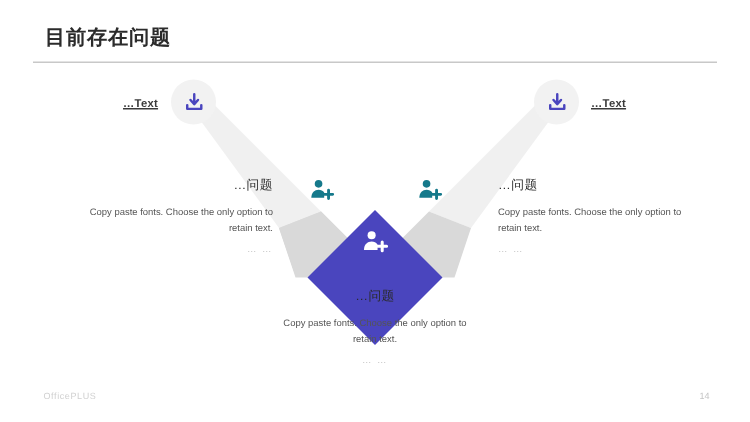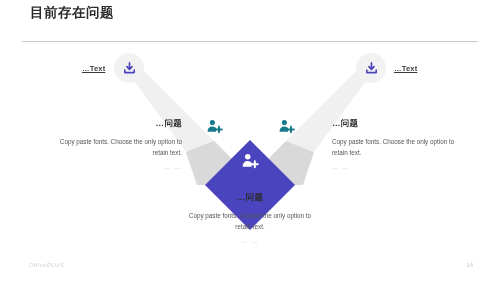--- a/index.html
+++ b/index.html
@@ -15,21 +15,21 @@
     width: 500px;
     height: 281px;
     background: #ffffff;
     overflow: hidden;
   }
 
   
   #title-block {
     position: absolute;
     left: 30px;
-    top: 4px;
+    top: 16px;
     width: 440px;
   }
   #page-title {
     font-size: 13.5px;
     font-weight: bold;
     color: #2b2b2b;
     letter-spacing: 0.5px;
     line-height: 17px;
     white-space: nowrap;
   }
@@ -93,21 +93,21 @@
   #node-icon-center  { left: 241px; top: 152px; }
   .node-icon svg { display: block; }
 
   
   .text-block {
     position: absolute;
     width: 132px;
   }
   .tb-heading {
     font-size: 8.5px;
-    font-weight: bold;
+    font-weight: normal;
     color: #2b2b2b;
     letter-spacing: 0.3px;
     margin-bottom: 6px;
     white-space: nowrap;
   }
   .tb-body {
     font-size: 6.3px;
     color: #555555;
     line-height: 11px;
   }

